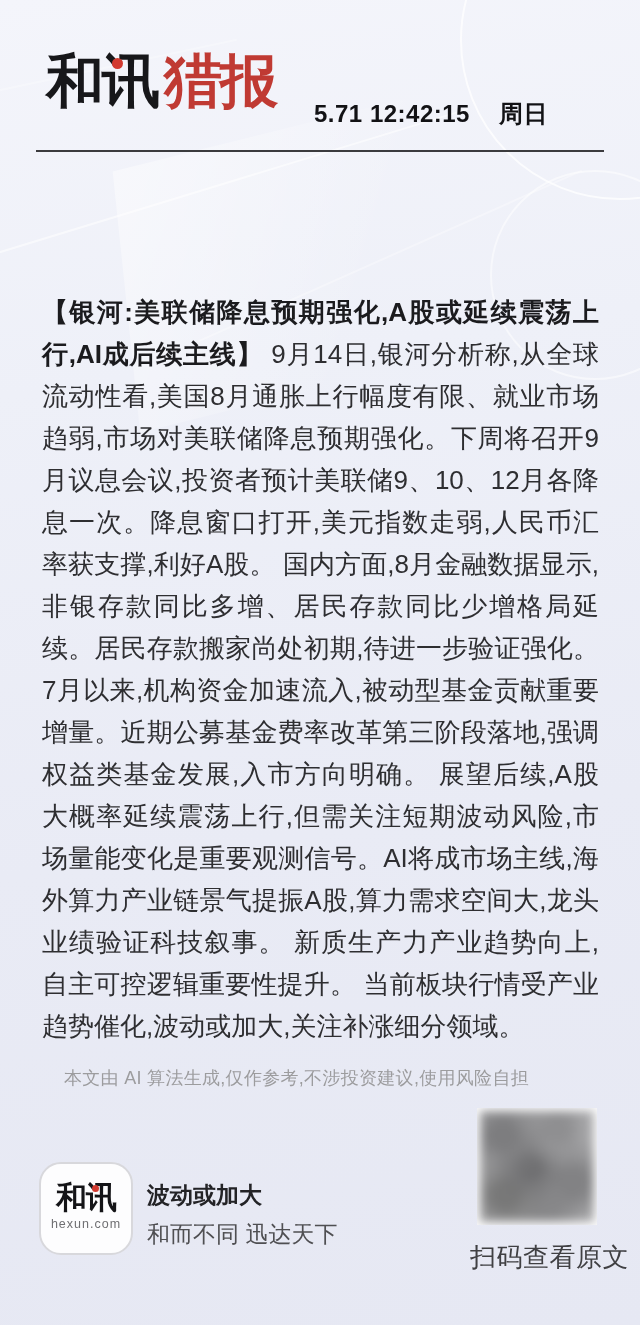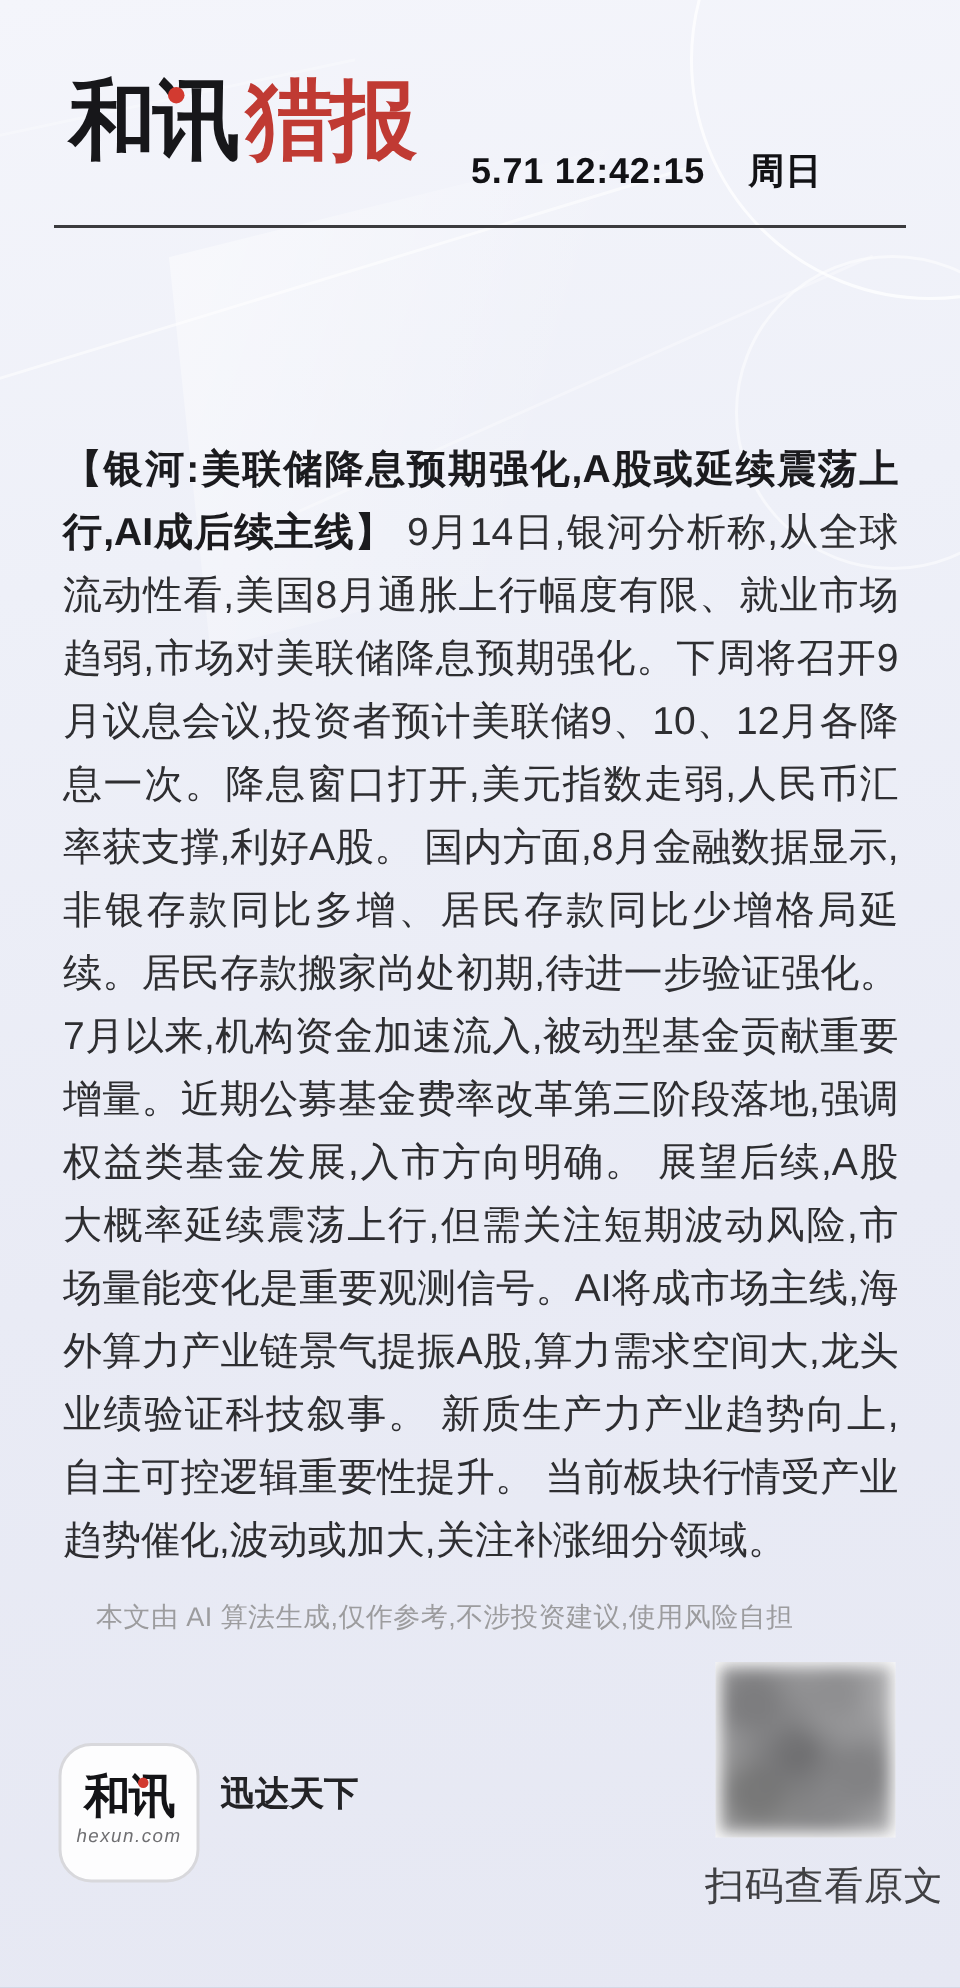--- a/index.html
+++ b/index.html
@@ -81,21 +81,21 @@
     background:#fdfdfe; border:2px solid #d8d8dc; border-radius:22px;
     text-align:center;
   }
   .footer-logo-box .cn{
     display:block; margin-top:17px;
     font-size:31px; font-weight:900; letter-spacing:-1px; color:#141417;
     line-height:34px;
   }
   .footer-logo-box .domain{
     display:block; margin-top:2px;
-    font-size:12.5px; color:#6f6f72; letter-spacing:1px;font-style:italic;
+    font-size:12.5px; color:#6f6f72; letter-spacing:1px;
   }
   .footer-dot{
     position:absolute; left:51px; top:21px;
     width:7px; height:7px; border-radius:50%; background:#d23a30;
   }
   .brand-name{
     position:absolute; left:147px; top:1180px;
     font-size:23px; font-weight:600; color:#232326;
   }
   .brand-slogan{
@@ -151,20 +151,21 @@
 
   <p class="body-text"><span class="lead">【银河:美联储降息预期强化,A股或延续震荡上行,AI成后续主线】</span><span> 9月14日,银河分析称,从全球流动性看,美国8月通胀上行幅度有限、就业市场趋弱,市场对美联储降息预期强化。下周将召开9月议息会议,投资者预计美联储9、10、12月各降息一次。降息窗口打开,美元指数走弱,人民币汇率获支撑,利好A股。 国内方面,8月金融数据显示,非银存款同比多增、居民存款同比少增格局延续。居民存款搬家尚处初期,待进一步验证强化。7月以来,机构资金加速流入,被动型基金贡献重要增量。近期公募基金费率改革第三阶段落地,强调权益类基金发展,入市方向明确。 展望后续,A股大概率延续震荡上行,但需关注短期波动风险,市场量能变化是重要观测信号。AI将成市场主线,海外算力产业链景气提振A股,算力需求空间大,龙头业绩验证科技叙事。 新质生产力产业趋势向上,自主可控逻辑重要性提升。 当前板块行情受产业趋势催化,波动或加大,关注补涨细分领域。</span></p>
 
   <div class="disclaimer">本文由 AI 算法生成,仅作参考,不涉投资建议,使用风险自担</div>
 
   <div class="footer-logo-box">
     <span class="cn">和讯</span>
     <span class="domain">hexun.com</span>
     <span class="footer-dot"></span>
   </div>
-  <div class="brand-name">迅达天下</div>
+  <div class="brand-name">波动或加大</div>
+  <div class="brand-slogan">和而不同 迅达天下</div>
 
   <div class="qr-card">
     <div class="qr-blur"></div>
   </div>
   <div class="qr-caption">扫码查看原文</div>
 
 </div>
 
 </body></html>

